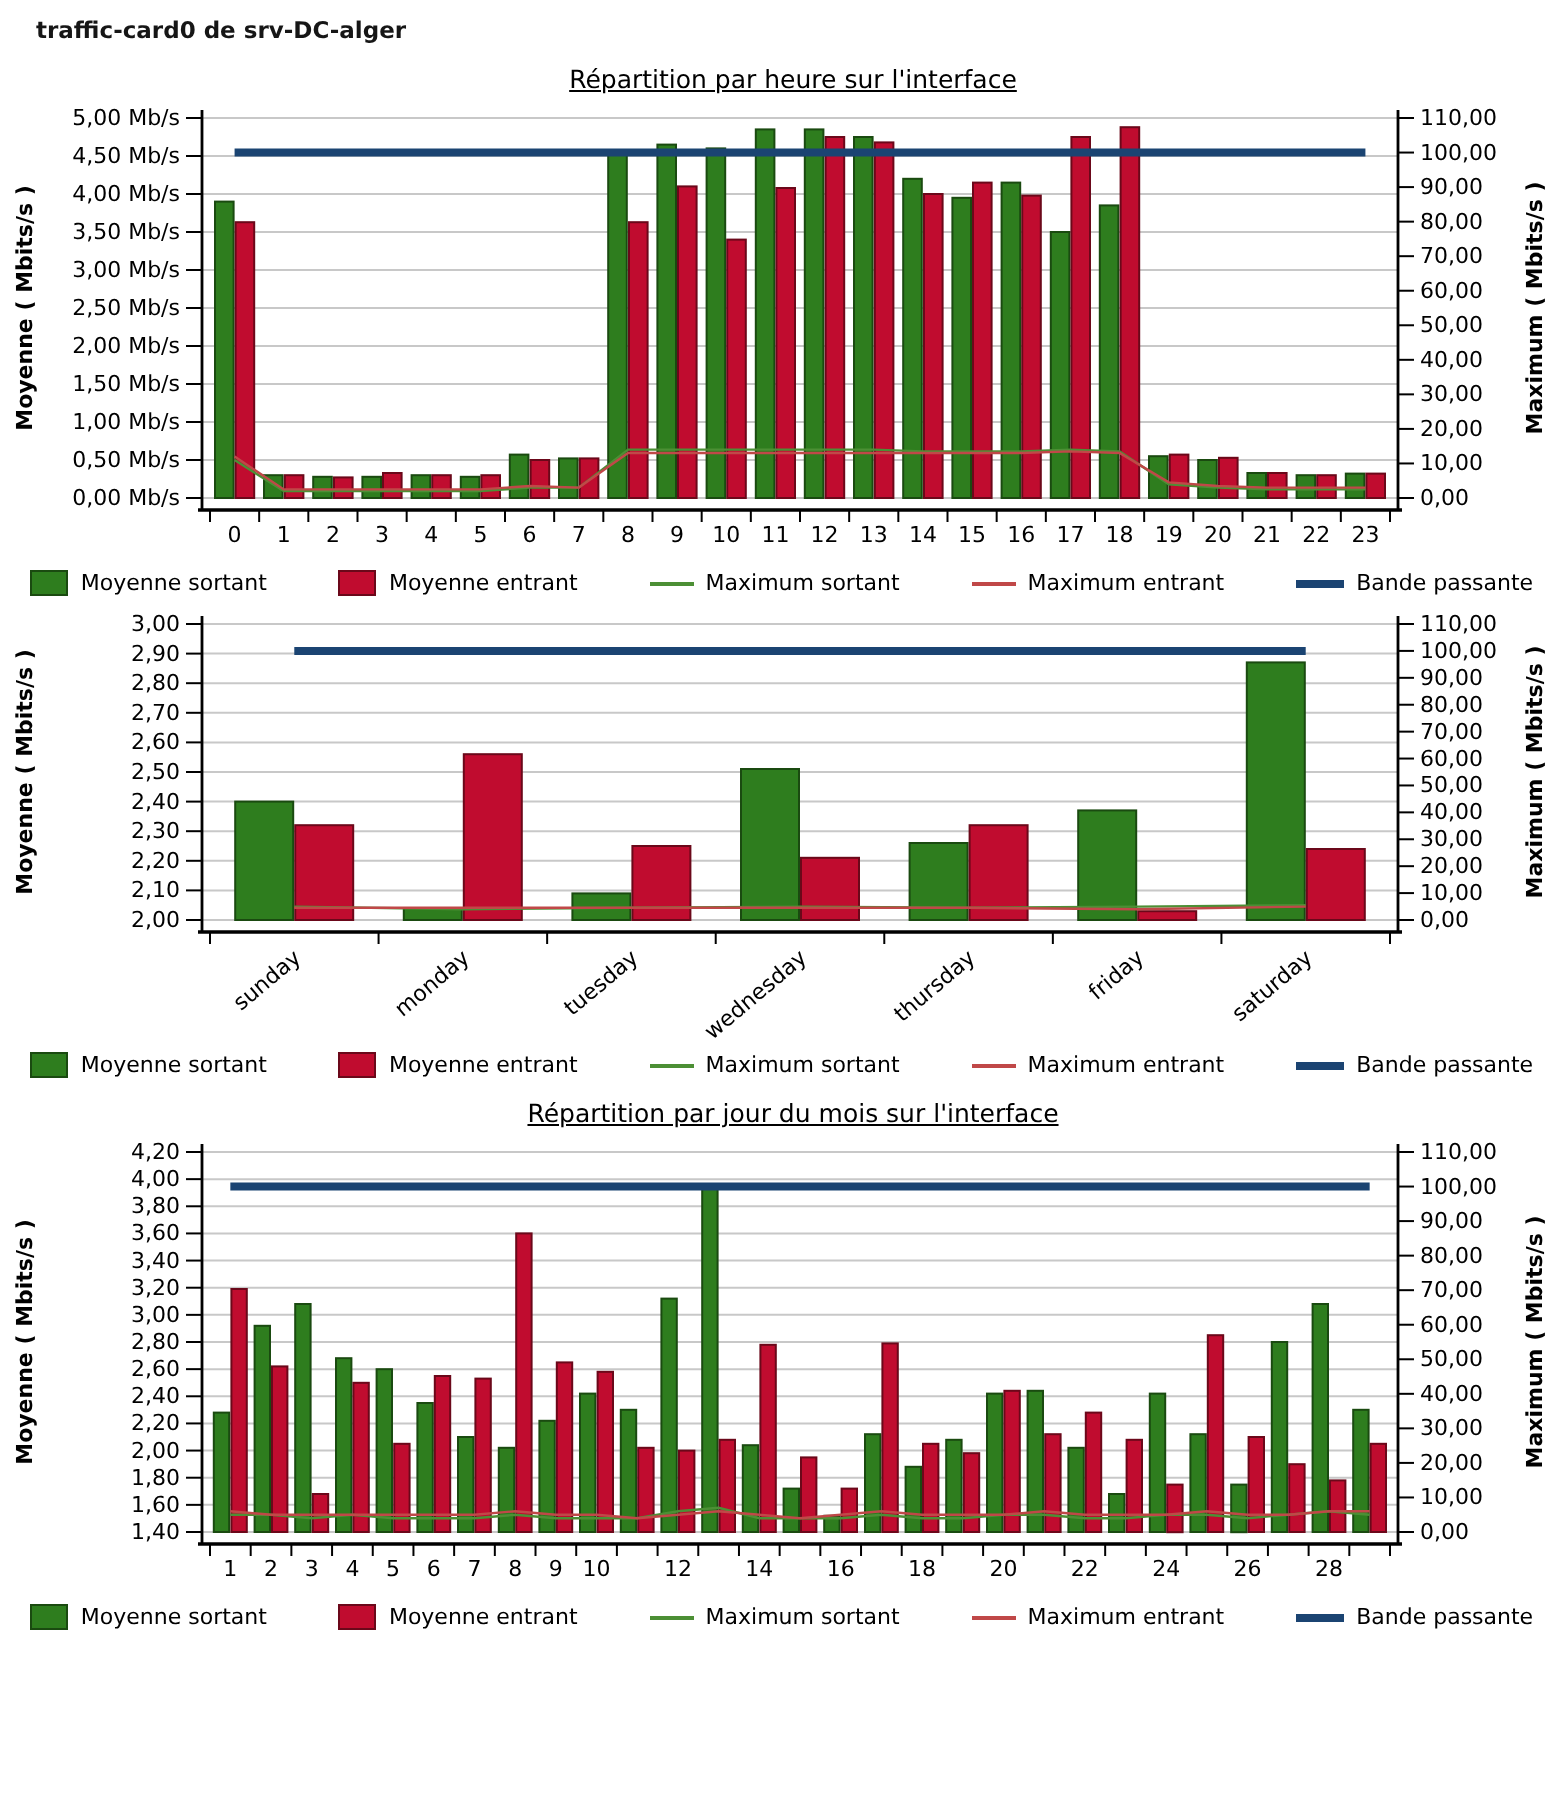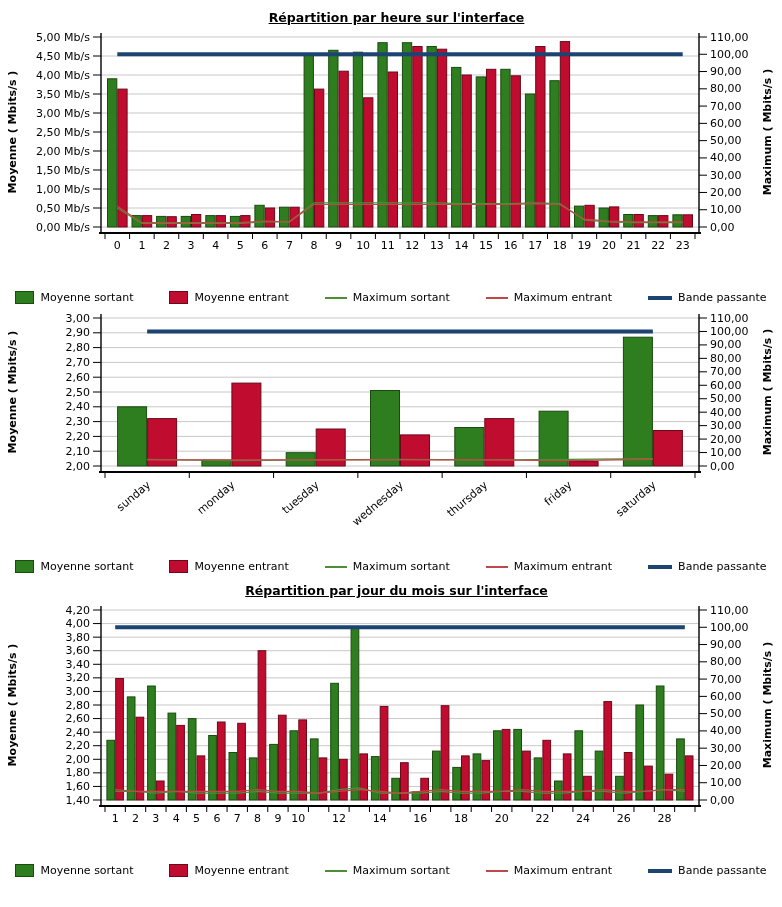--- a/index.html
+++ b/index.html
@@ -1,32 +1,33 @@
 <!DOCTYPE html>
 <html><head>
 <meta charset="utf-8">
 <style>
   html,body{margin:0;padding:0;background:#ffffff;}
   body{width:782px;font-family:"DejaVu Sans","Liberation Sans",sans-serif;color:#000;}
   .header{font-weight:bold;font-size:11.5px;padding:8px 0 0 18px;color:#161616;}
   section.chart{margin-top:4px;}
-  .ctitle{font-size:12.5px;font-weight:bold;text-decoration:underline;text-align:center;margin:10px 0 2px 11px;color:#000;}
+  .ctitle{font-size:12.5px;font-weight:normal;text-decoration:underline;text-align:center;margin:10px 0 2px 11px;color:#000;}
   svg{display:block;}
   .legend{display:flex;justify-content:center;align-items:center;gap:36px;font-size:11px;margin-top:0;}
-  .legend .li{display:flex;align-items:center;gap:6px;white-space:nowrap;margin-top:28px;}
+  .legend .li{display:flex;align-items:center;gap:6px;white-space:nowrap;}
   .sw-box{display:inline-block;width:17px;height:11px;}
   .sw-line{display:inline-block;width:22px;height:2px;}
   .sw-thick{display:inline-block;width:24px;height:4px;}
   text{font-family:"DejaVu Sans","Liberation Sans",sans-serif;}
 </style>
 </head>
 <body>
 
 <div class="page">
 
+  <div class="header">traffic-card0 de srv-DC-alger</div>
 
   <section class="chart">
     <div class="ctitle">Répartition par heure sur l'interface</div>
     <svg width="782" height="236" viewBox="0 0 782 236">
         <g>
           <line x1="101" y1="200" x2="699" y2="200" stroke="#C8C8C8" stroke-width="1"></line>
           <line x1="101" y1="181" x2="699" y2="181" stroke="#C8C8C8" stroke-width="1"></line>
           <line x1="101" y1="162" x2="699" y2="162" stroke="#C8C8C8" stroke-width="1"></line>
           <line x1="101" y1="143" x2="699" y2="143" stroke="#C8C8C8" stroke-width="1"></line>
           <line x1="101" y1="124" x2="699" y2="124" stroke="#C8C8C8" stroke-width="1"></line>

